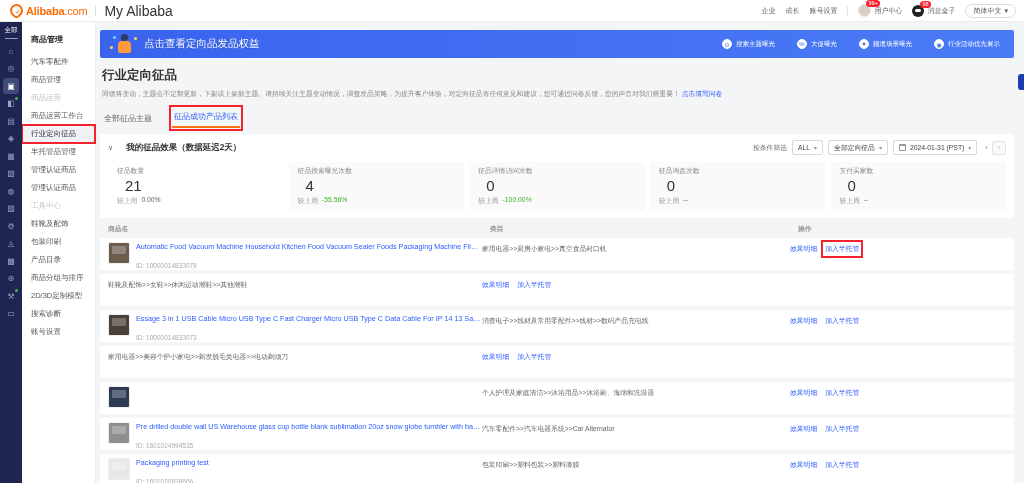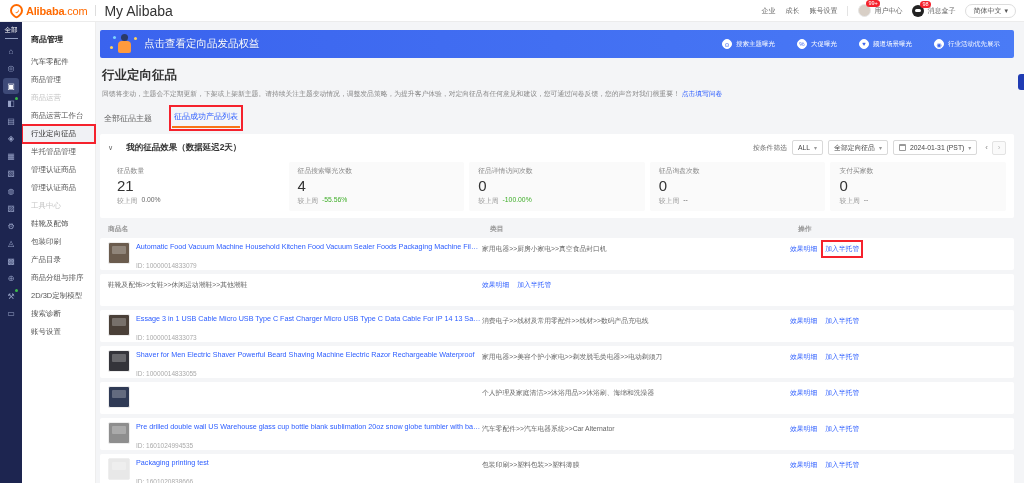--- a/index.html
+++ b/index.html
@@ -88,21 +88,21 @@
   .select-box .caret { font-size:6px; color:#999; }
   .cal-icon { width:7px; height:7px; border:1px solid #999; border-top:2.5px solid #999; border-radius:1px; }
   .pager { display:flex; align-items:center; gap:4px; margin-left:3px; }
   .pager .prev { font-size:8px; color:#888; cursor:pointer; }
   .pager .next { width:14px; height:14px; border:1px solid #e3e3e3; background:#fafafa; border-radius:2px;
                  color:#bbb; font-size:8px; display:flex; align-items:center; justify-content:center; cursor:pointer; }
   .stats-row { display:flex; gap:5px; margin-top:7px; }
   .stat-block { flex:1; padding:4px 9px 5px; border-radius:2px; }
   .stat-block.gray { background:#fafafa; }
   .stat-label { font-size:6.8px; color:#888; }
-  .stat-value { font-size:15px; color:#333; margin:1px 0 2px; }
+  .stat-value { font-size:15px; color:#333; margin:1px 8px 2px; }
   .stat-change { font-size:6.8px; color:#999; display:flex; gap:4px; }
   .stat-change .chg { color:#666; }
   .stat-change .chg.green { color:#3fae29; }
 
   
   .tbl-head { display:grid; grid-template-columns:382px 308px auto; padding:6px 0 4px 8px; }
   .tbl-head span { font-size:6.8px; color:#999; font-weight:bold; }
   .rows {}
   .prow { display:grid; grid-template-columns:374px 308px auto; background:#fff; border-radius:2px;
           height:32px; margin-bottom:4px; padding-left:8px; overflow:hidden; }
@@ -390,27 +390,20 @@
               <span class="pid">ID: 10000014833073</span>
             </span>
           </div>
           <div class="cell-cat">消费电子&gt;&gt;线材及常用零配件&gt;&gt;线材&gt;&gt;数码产品充电线</div>
           <div class="cell-act">
             <span class="act-link">效果明细</span>
             <span class="act-link">加入半托管</span>
           </div>
         </div>
         <div class="prow">
-          <div class="cell-product">
-            <span class="thumb" style="background: rgb(52, 52, 58);"></span>
-            <span class="pmeta">
-              <a class="ptitle">Shaver for Men Electric Shaver Powerful Beard Shaving Machine Electric Razor Rechargeable Waterproof</a>
-              <span class="pid">ID: 10000014833055</span>
-            </span>
-          </div>
           <div class="cell-cat">家用电器&gt;&gt;美容个护小家电&gt;&gt;剃发脱毛类电器&gt;&gt;电动剃须刀</div>
           <div class="cell-act">
             <span class="act-link">效果明细</span>
             <span class="act-link">加入半托管</span>
           </div>
         </div>
         <div class="prow">
           <div class="cell-product">
             <span class="thumb" style="background: rgb(47, 58, 85);"></span>
           </div>

